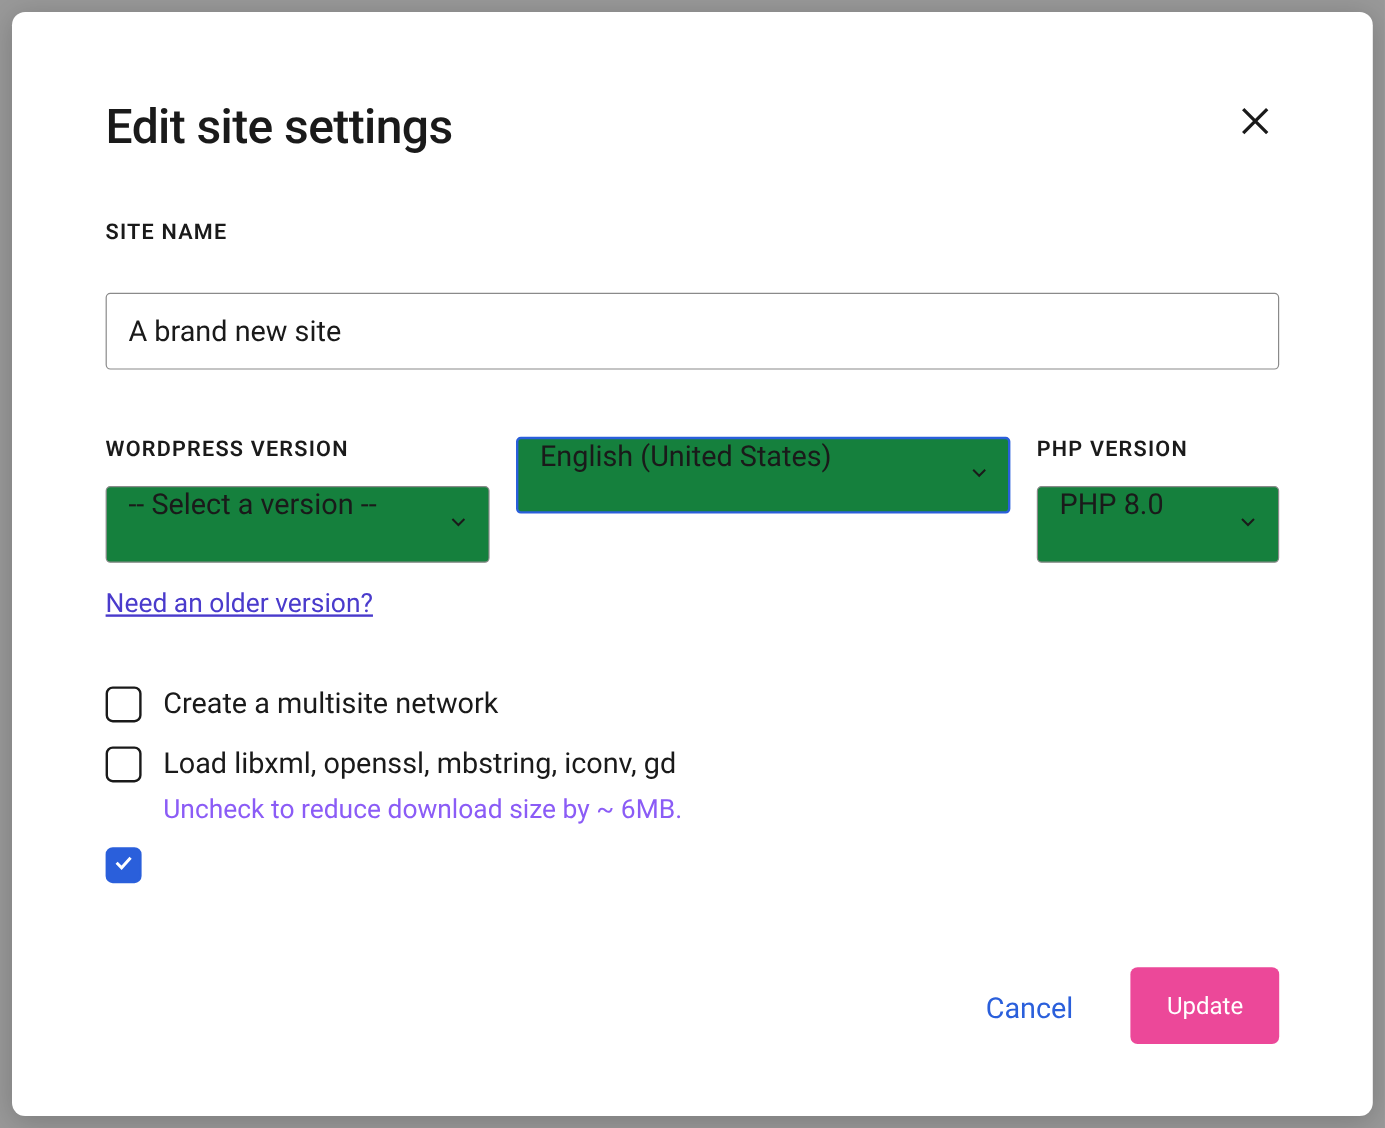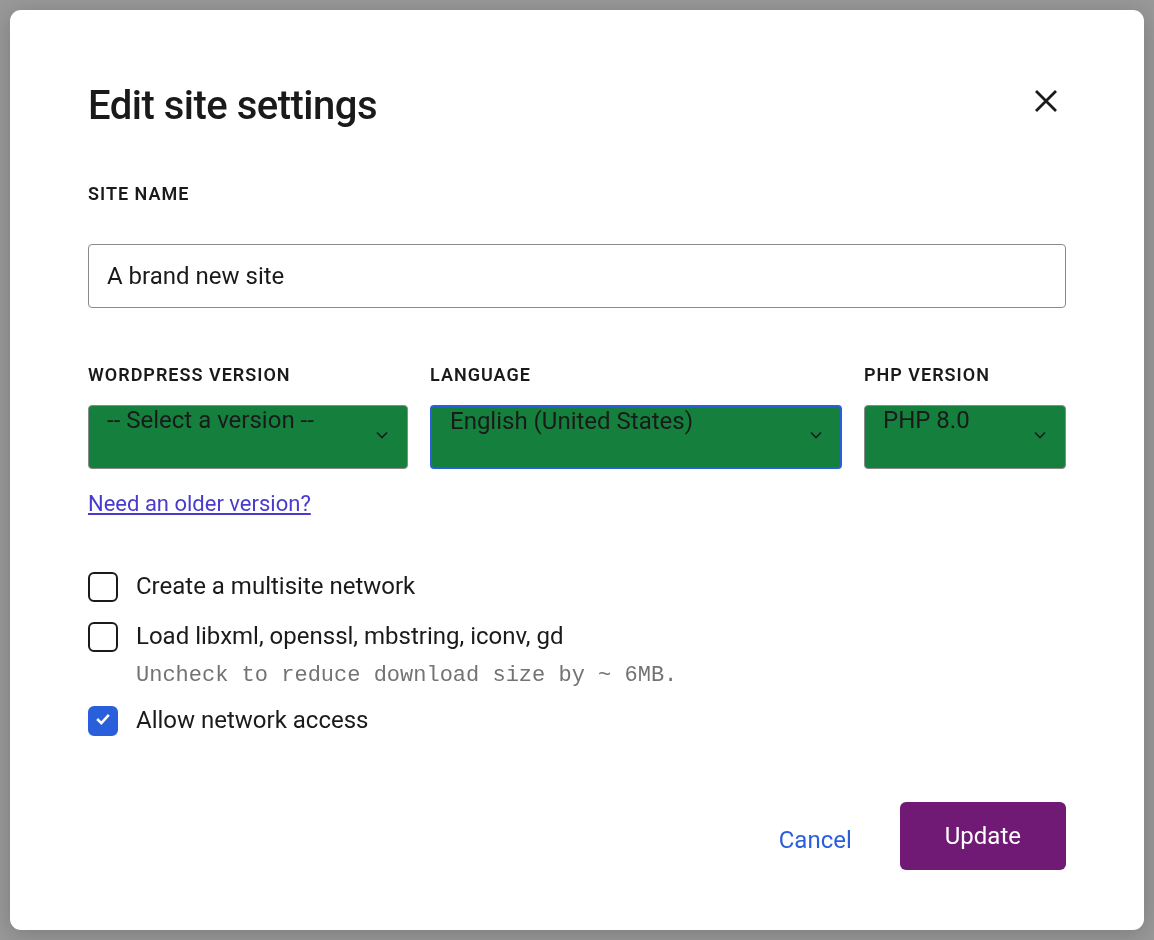--- a/index.html
+++ b/index.html
@@ -163,50 +163,49 @@
       stroke: #fff;
       stroke-width: 3;
     }
     .checkbox-label {
       font-size: 24px;
       color: #1a1a1a;
       line-height: 1.4;
     }
     .checkbox-help {
       font-size: 22px;
-      color: #737373;
+      color: #8b5cf6;
       margin-top: 10px;
-      font-family: Liberation Mono, monospace;
     }
     .footer {
       margin-top: auto;
       padding-top: 40px;
       display: flex;
       justify-content: flex-end;
       gap: 40px;
       align-items: flex-end;
     }
     .btn-cancel {
       background: none;
       border: none;
       font-size: 24px;
       color: #2a5fdb;
       cursor: pointer;
       font-family: inherit;
       padding: 16px 8px;
     }
     .btn-update {
-      background: #701a75;
+      background: #ec4899;
       border: none;
       border-radius: 6px;
-      font-size: 24px;
+      font-size: 20px;
       color: #fff;
       cursor: pointer;
       font-family: inherit;
-      padding: 20px 45px;
+      padding: 20px 30px;
     }
   </style>
 </head>
 <body>
 
 <div class="backdrop"></div>
 
 <div class="modal">
 
   <div class="modal-header">
@@ -234,21 +233,20 @@
         <span class="select-chevron">
           <svg viewBox="0 0 24 24" fill="none">
               <path d="M6 9 L12 15 L18 9"></path>
             </svg>
         </span>
       </div>
       <a class="older-link">Need an older version?</a>
     </div>
 
     <div class="col-lang">
-      <div class="field-label">LANGUAGE</div>
       <div class="select-wrap">
         <div class="select active">English (United States)</div>
         <span class="select-chevron">
           <svg viewBox="0 0 24 24" fill="none">
               <path d="M6 9 L12 15 L18 9"></path>
             </svg>
         </span>
       </div>
     </div>
 
@@ -284,23 +282,20 @@
     </div>
 
     <div class="checkbox-row">
       <div class="checkbox checked">
         <span>
           <svg viewBox="0 0 24 24" fill="none">
               <path d="M5 12 L10 17 L19 7"></path>
             </svg>
         </span>
       </div>
-      <div>
-        <div class="checkbox-label">Allow network access</div>
-      </div>
     </div>
 
   </div>
 
   <div class="footer">
     <button class="btn-cancel">Cancel</button>
     <button class="btn-update">Update</button>
   </div>
 
 </div>

